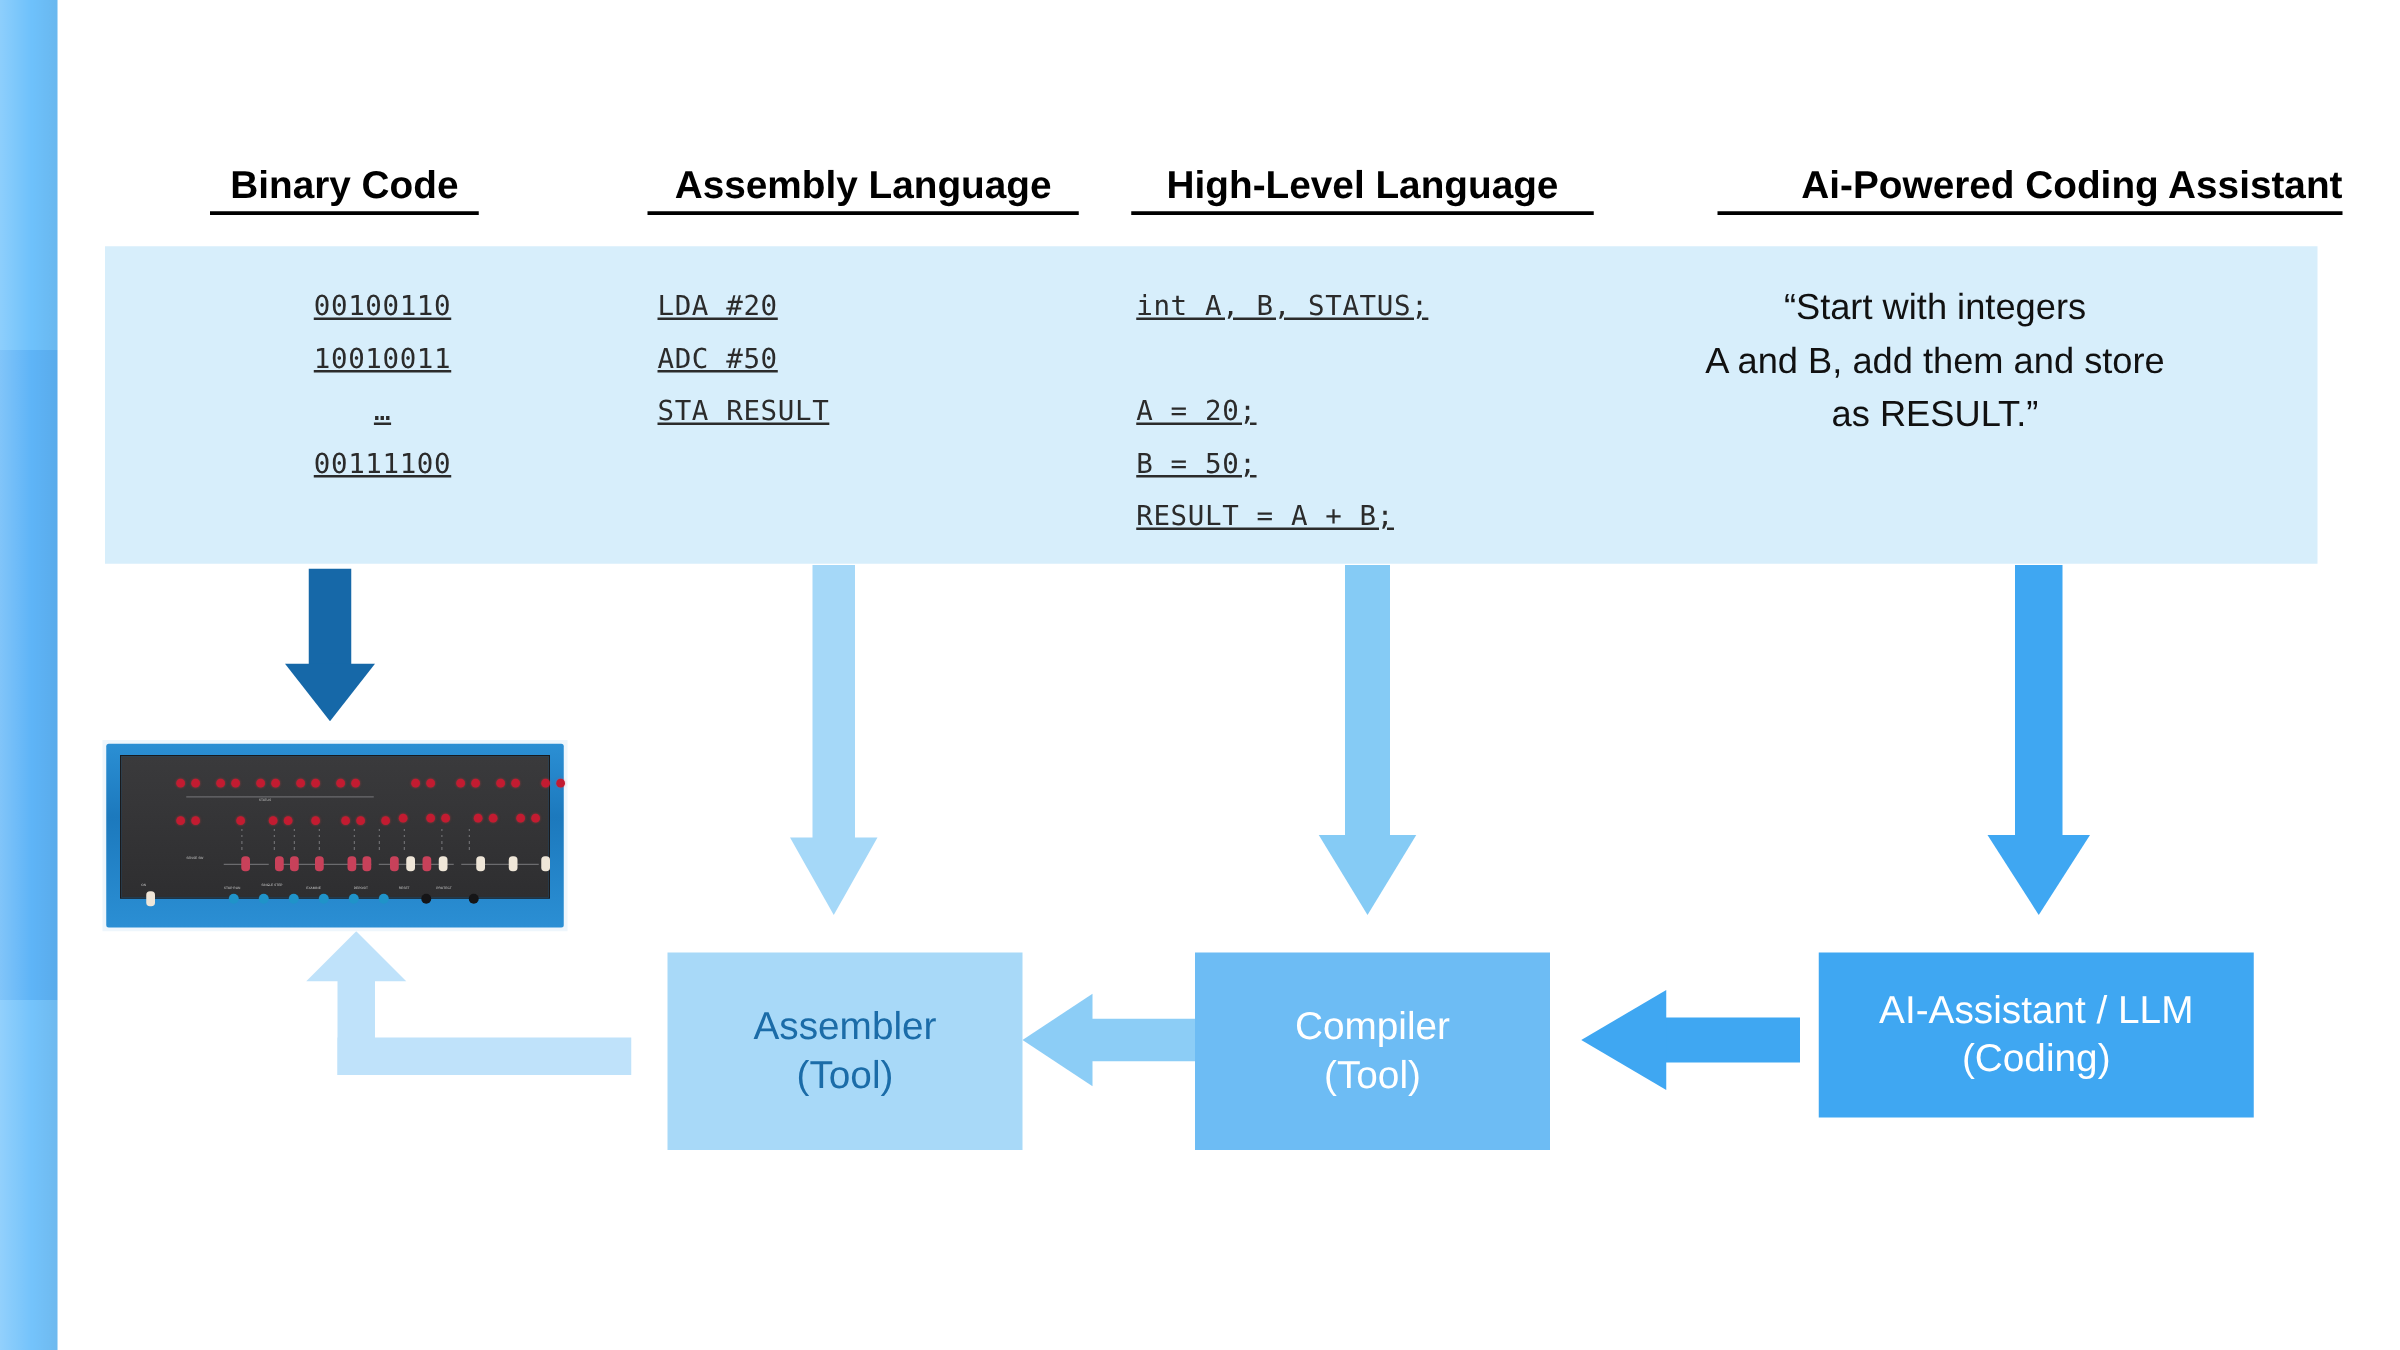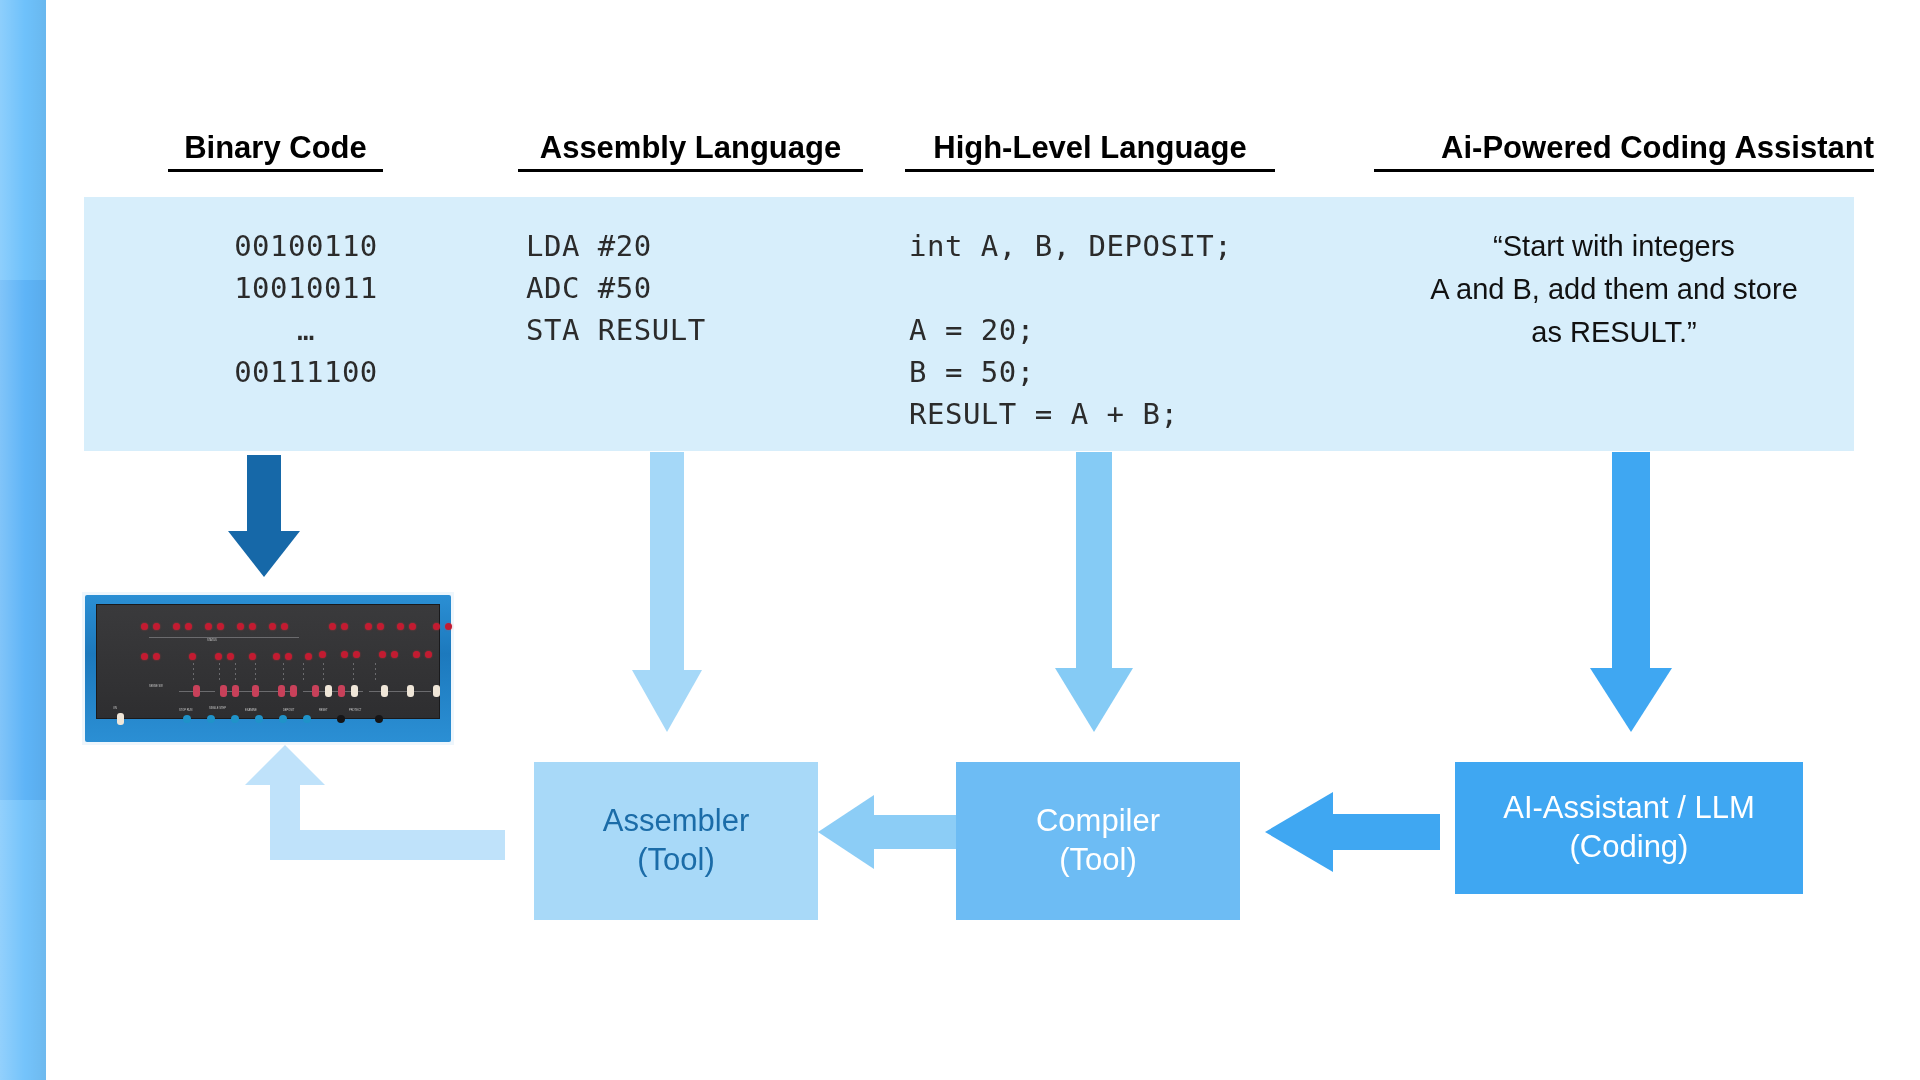--- a/index.html
+++ b/index.html
@@ -29,27 +29,27 @@
   .h-ai       { left:1374px; width:500px;text-align:right; }
 
   
   .code-panel {
     position:absolute; left:84px; top:197px; width:1770px; height:254px;
     background:#d7eefb;
   }
   .col { position:absolute; top:0; height:254px; }
   .mono {
     font-family:"DejaVu Sans Mono","Liberation Mono",monospace;
-    font-size:29px; color:#2b2b2b; line-height:42px; letter-spacing:.5px;
+    font-size:22px; color:#2b2b2b; line-height:42px; letter-spacing:.5px;text-decoration:underline;
   }
   .col-binary   { left:82px;  width:280px; text-align:center; padding-top:28px; }
   .col-assembly { left:442px; width:360px; text-align:left;   padding-top:28px; }
   .col-high     { left:825px; width:430px; text-align:left;   padding-top:28px; }
   .col-ai {
-    left:1290px; width:480px; padding-top:28px; text-align:center;
+    left:1224px; width:480px; padding-top:28px; text-align:center;
     font-family:"Liberation Sans", sans-serif; font-size:29px; color:#111;
     line-height:43px;
   }
   .blank-line { height:42px; }
 
   
   .arrow-down { position:absolute; }
   .arrow-down .shaft { position:absolute; left:50%; transform:translateX(-50%); top:0; }
   .arrow-down .head  { position:absolute; left:50%; transform:translateX(-50%); bottom:0;
                        width:0; height:0; border-left-style:solid; border-right-style:solid;
@@ -167,21 +167,21 @@
     <div>00111100</div>
   </div>
 
   <div class="col col-assembly mono">
     <div>LDA #20</div>
     <div>ADC #50</div>
     <div>STA RESULT</div>
   </div>
 
   <div class="col col-high mono">
-    <div>int A, B, DEPOSIT;</div>
+    <div>int A, B, STATUS;</div>
     <div class="blank-line"></div>
     <div>A = 20;</div>
     <div>B = 50;</div>
     <div>RESULT = A + B;</div>
   </div>
 
   <div class="col col-ai">
     <div>“Start with integers</div>
     <div>A and B, add them and store</div>
     <div>as RESULT.”</div>

